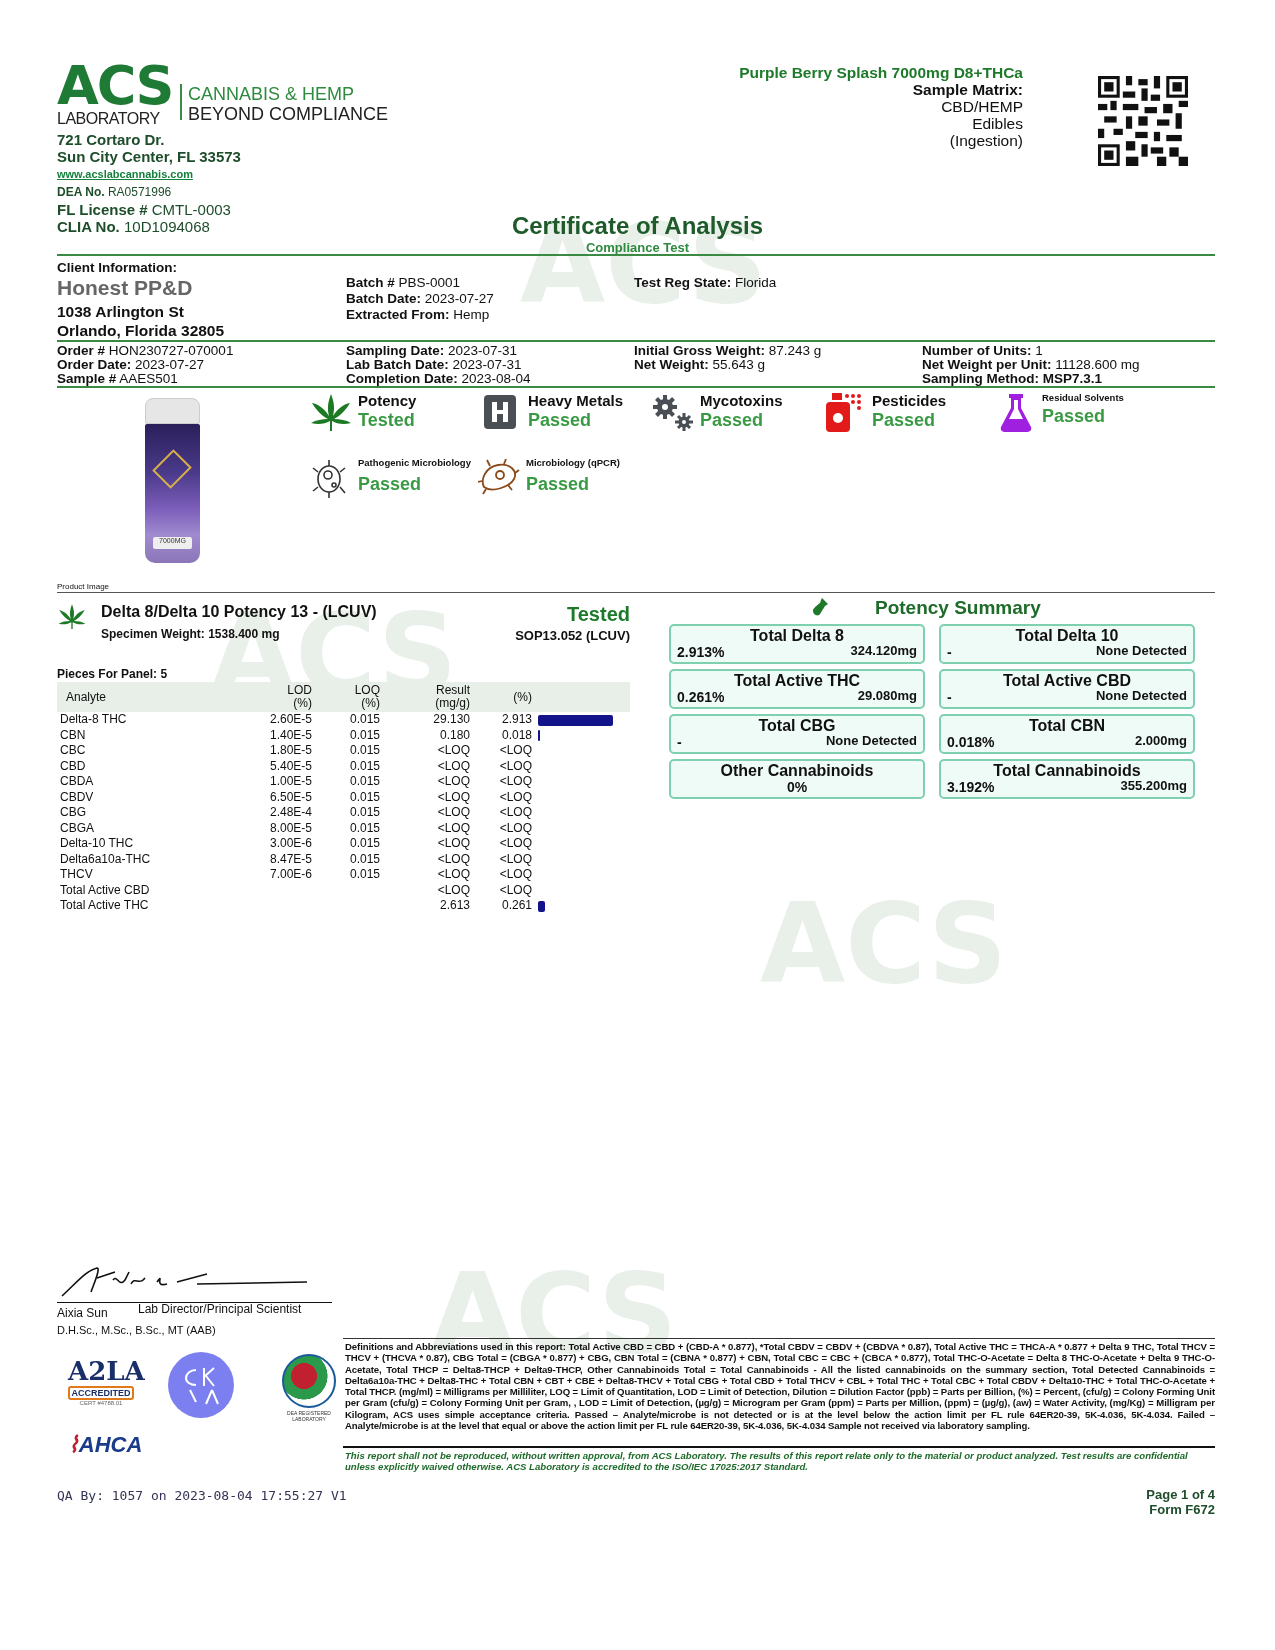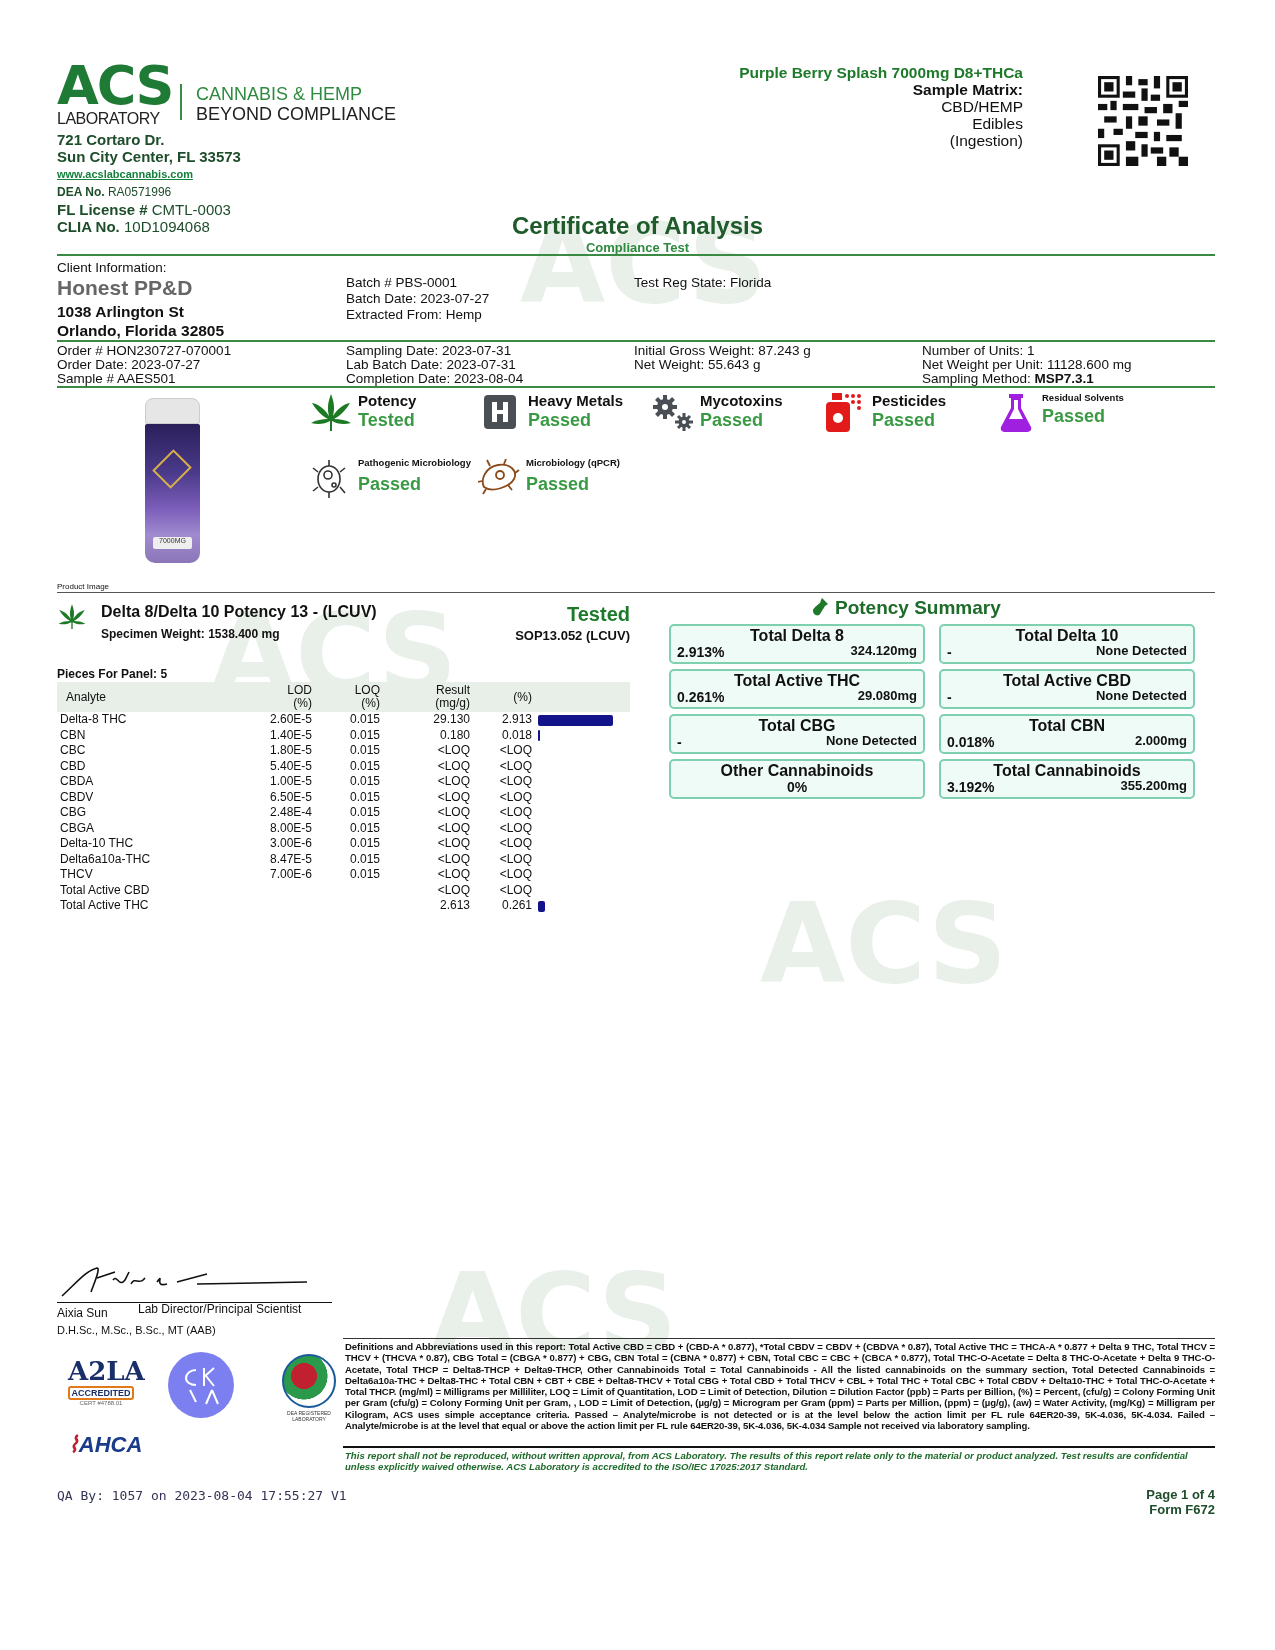--- a/index.html
+++ b/index.html
@@ -3,25 +3,25 @@
 <meta charset="utf-8">
 <style>
   * { box-sizing: border-box; margin: 0; padding: 0; }
   body { width: 1275px; height: 1650px; background: #fff; font-family: "Liberation Sans", sans-serif; color: #111; position: relative; overflow: hidden; }
   .abs { position: absolute; }
   .watermark { position: absolute; color: #e9efe9; font-weight: bold; font-family: "DejaVu Sans", sans-serif; z-index: 0; }
   .content { position: relative; z-index: 1; }
   
   .logo-acs { font-family: "DejaVu Sans", sans-serif; font-weight: bold; font-size: 54px; color: #1e7a34; letter-spacing: -2px; line-height: 48px; }
   .logo-lab { font-size: 16px; color: #222; letter-spacing: -0.5px; }
-  .logo-tag { font-size: 18px; line-height: 20px; margin-left: 8px; }
+  .logo-tag { font-size: 18px; line-height: 20px; }
   .addr { font-weight: bold; font-size: 15px; color: #1e4d2b; line-height: 17px; }
   .hdr-line { height: 2px; background: #3a8a44; position: absolute; }
   .thin-line { height: 1px; background: #555; position: absolute; }
-  .lbl { font-weight: normal; font-size: 13.5px; }
+  .lbl { font-weight: bold; font-size: 13.5px; }
   .row13 { font-size: 13.5px; line-height: 15px; white-space: nowrap; }
   
   .badge-title { font-weight: bold; font-size: 15px; color: #111; }
   .badge-small { font-weight: bold; font-size: 9.5px; color: #111; }
   .badge-status { font-weight: bold; font-size: 18px; color: #3a9a44; }
   
   table.an { border-collapse: collapse; font-size: 12px; }
   table.an th { font-weight: normal; background: #e8eee8; font-size: 12px; line-height: 13px; padding: 2px 0; }
   table.an td { height: 15.5px; line-height: 15px; padding: 0; }
   .bar { display: inline-block; height: 11px; vertical-align: middle; border-radius: 2px; }
@@ -382,21 +382,21 @@
           <td style="text-align: right;">0.261</td>
           <td style="padding-left: 6px;"><span class="bar" style="width: 7px; background: rgb(19, 19, 138);"></span></td>
         </tr>
       </tbody>
   </table>
 
   <div class="thin-line" style="left:57px;width:1158px;top:592px;"></div>
   <svg class="abs" style="left:810px;top:597px;" width="20" height="20" viewBox="0 0 20 20">
     <path fill="#1e7a2a" d="M12 1 L18 7 L15 9 L10 17 C8 20 3 18 3 14 L3 13 C3 12 6 9 10 6 L11 3 Z"></path>
   </svg>
-  <div class="abs" style="left:835px;top:597px;font-weight:bold;font-size:19px;color:#1e6b2a;">Potency Summary</div>
+  <div class="abs" style="left:875px;top:597px;font-weight:bold;font-size:19px;color:#1e6b2a;">Potency Summary</div>
   <div id="summary-boxes">
       <div class="sbox" style="left: 669px; top: 624px;">
         <div class="t">Total Delta 8</div>
         <div class="l">2.913%</div>
         <div class="r">324.120mg</div>
       </div>
       <div class="sbox" style="left: 939px; top: 624px;">
         <div class="t">Total Delta 10</div>
         <div class="l">-</div>
         <div class="r">None Detected</div>

